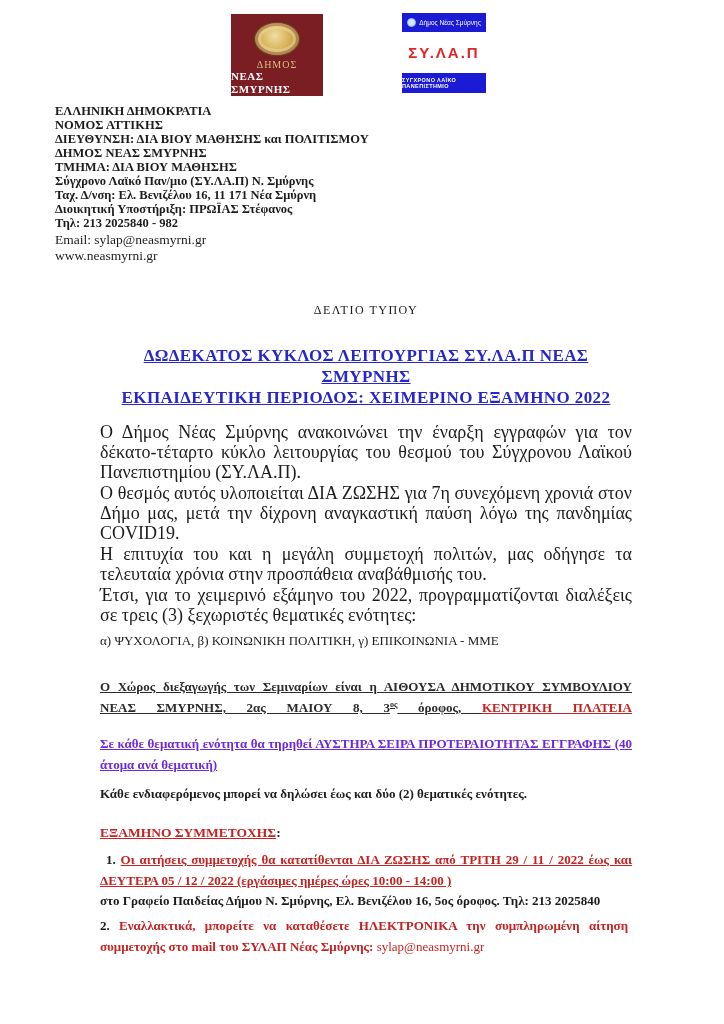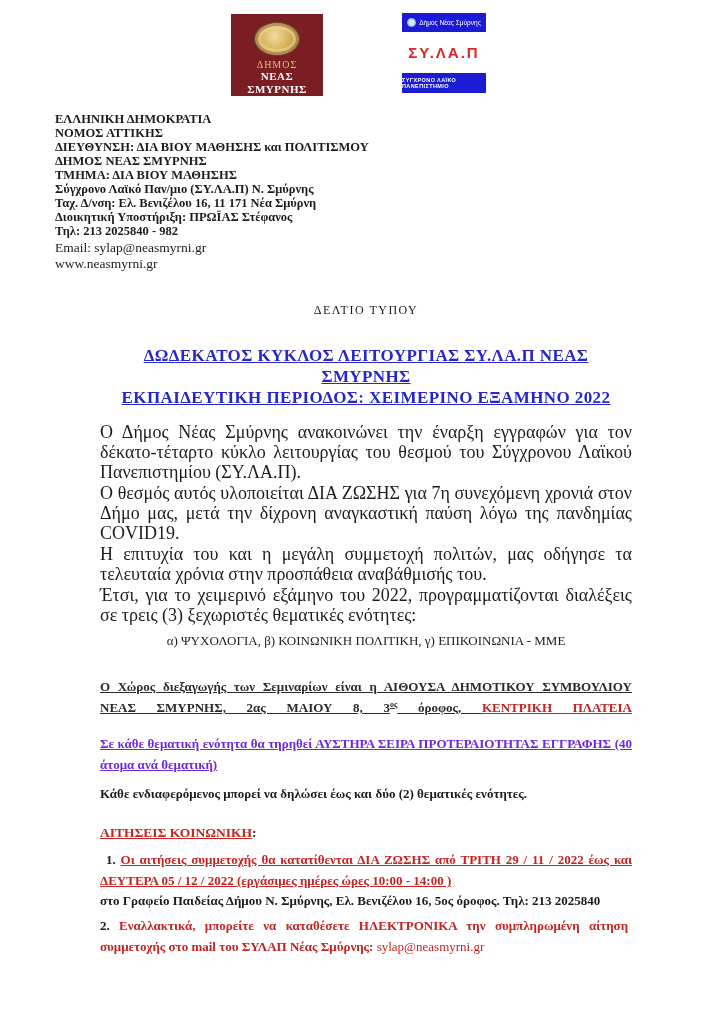--- a/index.html
+++ b/index.html
@@ -6,21 +6,21 @@
   .page {
     position:relative; width:724px; height:1024px; margin:0 auto;
     background:#ffffff; overflow:hidden;
     font-family:"Liberation Serif", serif; color:#1c1c1c;
   }
 
   
   .logo-muni {
     position:absolute; left:231px; top:14px; width:92px; height:82px;
     background:#7a1e24; display:flex; flex-direction:column; align-items:center;
-    box-sizing:border-box; padding-top:8px;text-align:center;
+    box-sizing:border-box; padding-top:8px;
   }
   .seal {
     width:44px; height:44px; border-radius:50%;
     background:radial-gradient(circle at 45% 40%, #f0dda0 0%, #d9b45a 45%, #b08c3c 80%, #8a6a28 100%);
     border:1px solid #5f4a1a;
     box-shadow:inset 0 0 0 3px rgba(122,30,36,.35), inset 0 0 0 6px rgba(240,220,160,.5);
   }
   .muni-line1 { margin-top:3px; font-size:10px; letter-spacing:1px; color:#dcbd7d; line-height:11px; }
   .muni-line2 { font-size:11px; font-weight:bold; letter-spacing:.5px; color:#ffffff; line-height:13px; }
 
@@ -40,41 +40,41 @@
   .sylap-mid {
     flex:1; background:#ffffff; display:flex; align-items:center; justify-content:center;
     color:#e02525; font-weight:bold; font-size:15px; letter-spacing:2px;
   }
   .sylap-bottom {
     height:20px; display:flex; align-items:center; justify-content:center;
     color:#ffffff; font-weight:bold; font-size:5.5px; letter-spacing:.4px;
   }
 
   
-  .letterhead { position:absolute; left:55px; top:112px; width:420px; }
+  .letterhead { position:absolute; left:55px; top:104px; width:420px; }
   .lh-line { font-weight:bold; font-size:12.5px; line-height:14px; white-space:nowrap; }
   .lh-plain { font-weight:normal; font-size:13.5px; line-height:16px; white-space:nowrap; }
   .lh-plain.first { margin-top:2px; }
 
   
   .content { position:absolute; left:100px; top:300px; width:532px; }
 
   .doc-title {
     text-align:center; font-size:12px; letter-spacing:1.5px; color:#1a1a1a;
     margin:0 0 25px 0; line-height:20px;
   }
   .h-blue {
     text-align:center; font-size:17px; font-weight:bold; color:#2626cc;
     text-decoration:underline; letter-spacing:.4px; line-height:21px; margin:0;
   }
   .para {
     font-size:18px; line-height:20px; text-align:justify; margin:0 0 1px 0;
   }
   .para.first { margin-top:14px; }
-  .topics { font-size:13px; line-height:20px; margin:6px 0 0 0; text-align:center; }
+  .topics { font-size:13px; line-height:20px; margin:6px 0 0 0; text-align:left; }
 
   .venue {
     margin:25px 0 0 0; font-size:13px; font-weight:bold; color:#2b2b2b;
     line-height:21px; text-align:justify; text-align-last:justify;
   }
   .venue .vu { text-decoration:underline; }
   .venue sup { font-size:8px; line-height:0; }
   .red-u { color:#c52222; text-decoration:underline; }
   .red { color:#c52222; }
 
@@ -143,21 +143,21 @@
     <p class="para">Έτσι, για το χειμερινό εξάμηνο του 2022, προγραμματίζονται διαλέξεις σε τρεις (3) ξεχωριστές θεματικές ενότητες:</p>
 
     <p class="topics">α) ΨΥΧΟΛΟΓΙΑ,  β) ΚΟΙΝΩΝΙΚΗ ΠΟΛΙΤΙΚΗ,  γ) ΕΠΙΚΟΙΝΩΝΙΑ - ΜΜΕ</p>
 
     <p class="venue"><span class="vu">Ο Χώρος διεξαγωγής των Σεμιναρίων είναι η ΑΙΘΟΥΣΑ ΔΗΜΟΤΙΚΟΥ ΣΥΜΒΟΥΛΙΟΥ ΝΕΑΣ ΣΜΥΡΝΗΣ, 2ας ΜΑΙΟΥ 8, 3</span><sup class="vu">ος</sup><span class="vu"> όροφος, </span><span class="red-u">ΚΕΝΤΡΙΚΗ ΠΛΑΤΕΙΑ</span></p>
 
     <p class="priority">Σε κάθε θεματική ενότητα θα τηρηθεί ΑΥΣΤΗΡΑ ΣΕΙΡΑ ΠΡΟΤΕΡΑΙΟΤΗΤΑΣ ΕΓΓΡΑΦΗΣ (40 άτομα ανά θεματική)</p>
 
     <p class="note">Κάθε ενδιαφερόμενος μπορεί να δηλώσει έως και δύο (2) θεματικές ενότητες.</p>
 
-    <p class="apps-heading"><span class="red-u">ΑΙΤΗΣΕΙΣ ΚΟΙΝΩΝΙΚΗ</span><span class="colon">:</span></p>
+    <p class="apps-heading"><span class="red-u">ΕΞΑΜΗΝΟ ΣΥΜΜΕΤΟΧΗΣ</span><span class="colon">:</span></p>
 
     <p class="app-item1"><span class="black-num">1.</span> <span class="red-u">Οι αιτήσεις συμμετοχής θα κατατίθενται ΔΙΑ ΖΩΣΗΣ από ΤΡΙΤΗ 29 / 11 / 2022 έως και ΔΕΥΤΕΡΑ 05 / 12 / 2022 (εργάσιμες ημέρες ώρες 10:00 - 14:00 )</span></p>
 
     <p class="app-loc">στο Γραφείο Παιδείας Δήμου Ν. Σμύρνης, Ελ. Βενιζέλου 16, 5ος όροφος. Τηλ: 213 2025840</p>
 
     <p class="app-item2"><span class="black-num">2.</span> <span class="red">Εναλλακτικά, μπορείτε να καταθέσετε ΗΛΕΚΤΡΟΝΙΚΑ την συμπληρωμένη αίτηση συμμετοχής στο mail του ΣΥΛΑΠ Νέας Σμύρνης: </span><span class="red email-plain">sylap@neasmyrni.gr</span></p>
 
   </div>
 </div>
 

